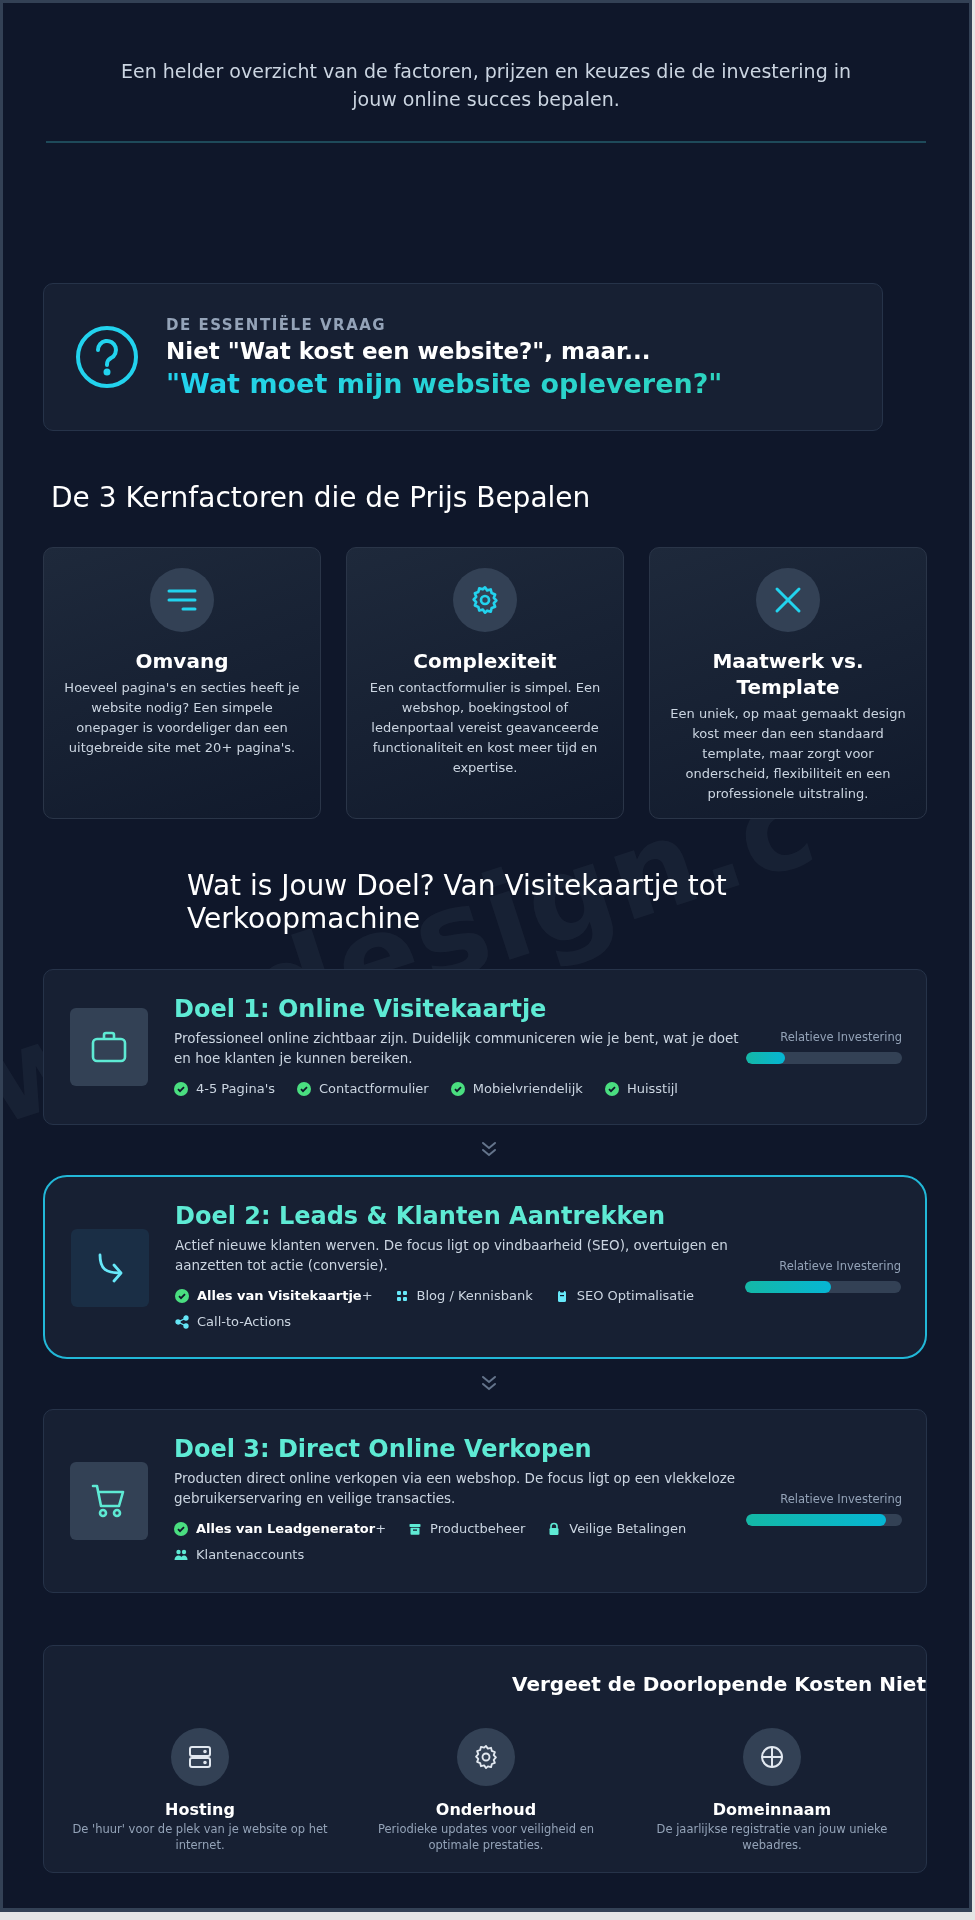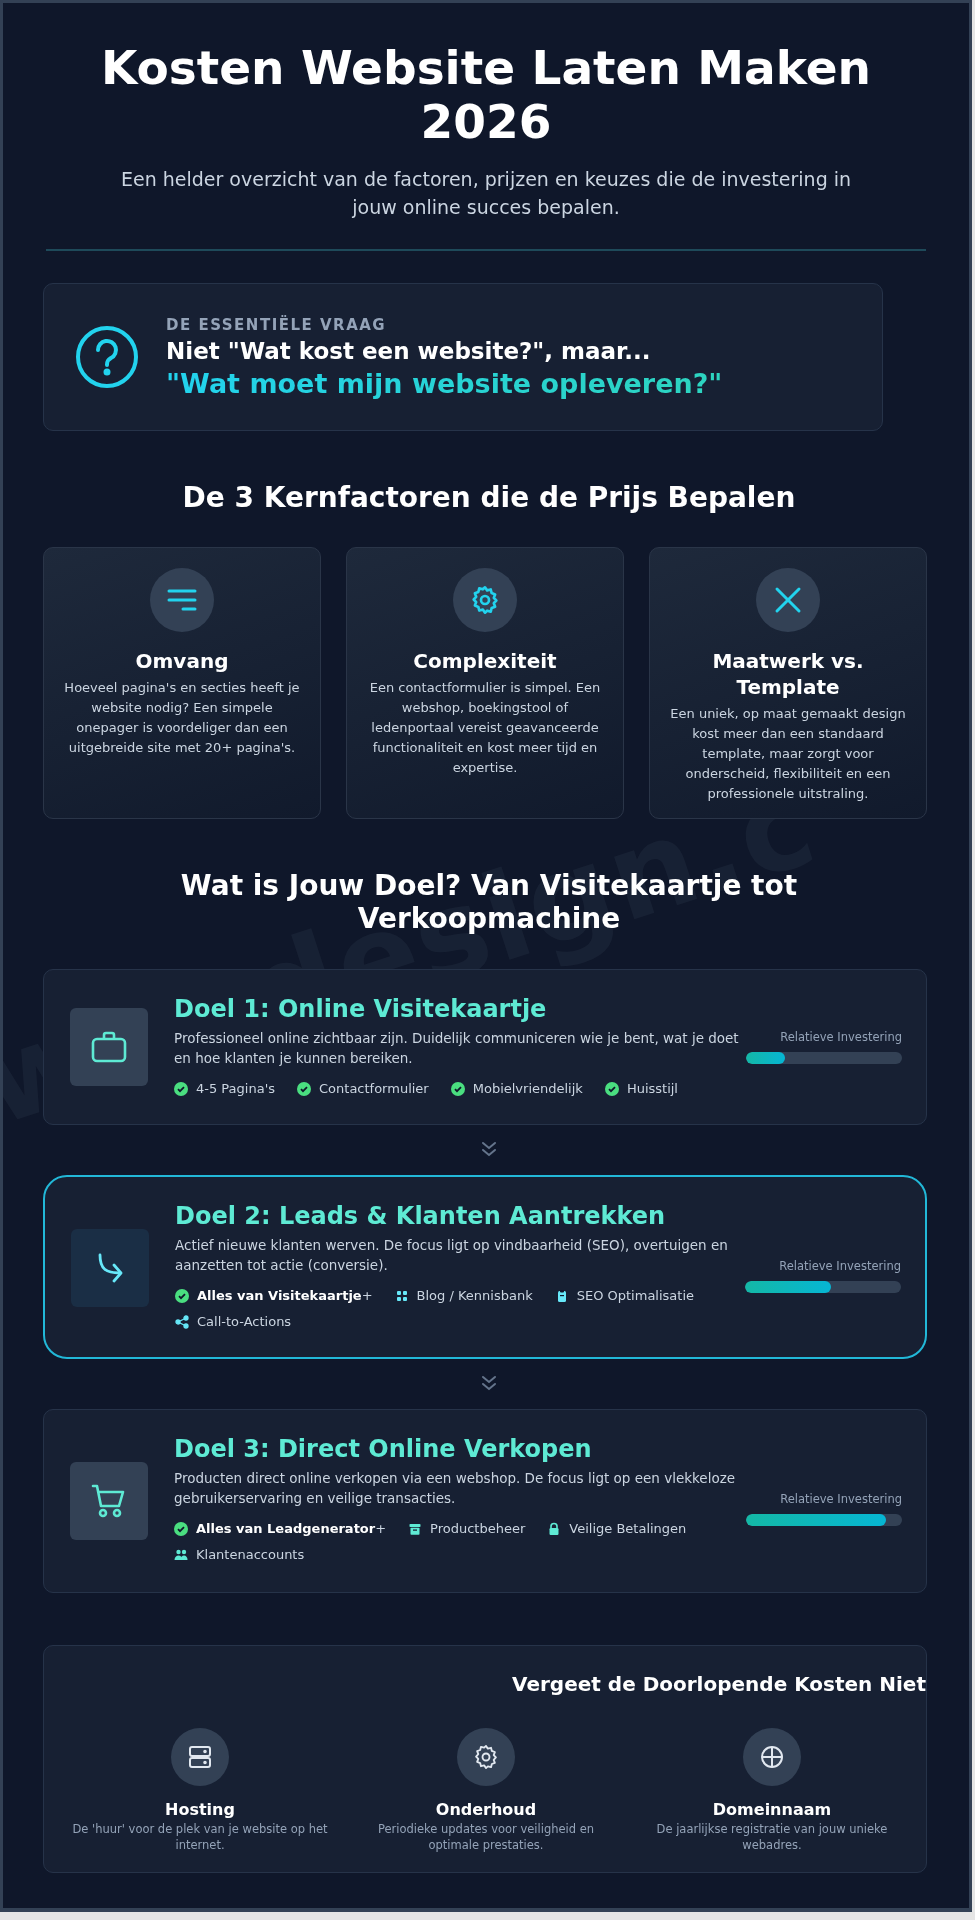--- a/index.html
+++ b/index.html
@@ -24,21 +24,21 @@
     position: absolute; left: 40px; top: 280px; width: 840px; height: 148px;
     background: #172033; border: 1px solid #263349; border-radius: 10px;
     display: flex; align-items: center; padding-left: 30px;
   }
   .question-icon { width: 66px; height: 66px; margin-right: 26px; }
   .q-kicker { font-size: 15px; font-weight: bold; color: #94a3b8; letter-spacing: 1.5px; }
   .q-line1 { font-size: 23px; font-weight: bold; color: #ffffff; margin-top: 4px; }
   .q-line2 { font-size: 27px; font-weight: bold; margin-top: 4px;
     background: linear-gradient(90deg, #22d3ee, #2dd4bf); -webkit-background-clip: text; background-clip: text; color: transparent; }
 
-  .section-title { position: absolute; left: 0; width: 972px; text-align: center; font-size: 28px; font-weight: bold; color: #ffffff; line-height: 33px; }
+  .section-title { position: absolute; left: 0; width: 972px; font-size: 28px; font-weight: normal; color: #ffffff; line-height: 33px; padding-left: 48px; }
 
   .factor-card {
     position: absolute; top: 544px; width: 278px; height: 272px;
     background: linear-gradient(160deg, #1e293b 0%, #111a2c 100%);
     border: 1px solid #2a3548; border-radius: 10px; text-align: center; padding: 20px 20px 0;
   }
   .factor-icon { width: 64px; height: 64px; border-radius: 50%; background: #334155; margin: 0 auto; display: flex; align-items: center; justify-content: center; }
   .factor-title { font-size: 20px; font-weight: bold; color: #ffffff; margin-top: 16px; line-height: 26px; }
   .factor-text { font-size: 13px; line-height: 20px; color: #cbd5e1; margin-top: 4px; }
 
@@ -74,21 +74,20 @@
   .cost-text { font-size: 11.5px; line-height: 16px; color: #94a3b8; margin-top: 2px; padding: 0 10px; }
 </style>
 </head>
 <body>
 
 <div class="page">
 
   <div class="watermark">webdesign.c</div>
 
   <header class="header">
-    <h1 class="title">Kosten Website Laten Maken 2026</h1>
     <p class="subtitle">Een helder overzicht van de factoren, prijzen en keuzes die de investering in jouw online succes bepalen.</p>
     <div class="divider"></div>
   </header>
 
   <section class="question-card">
     <svg class="question-icon" viewBox="0 0 66 66" fill="none" stroke="#22d3ee" stroke-width="4" stroke-linecap="round">
       <circle cx="33" cy="33" r="29"></circle>
       <path d="M24 26 a9 9 0 1 1 13 8 c-3 2 -4 3 -4 7"></path>
       <circle cx="33" cy="48" r="1.5" fill="#22d3ee"></circle>
     </svg>

